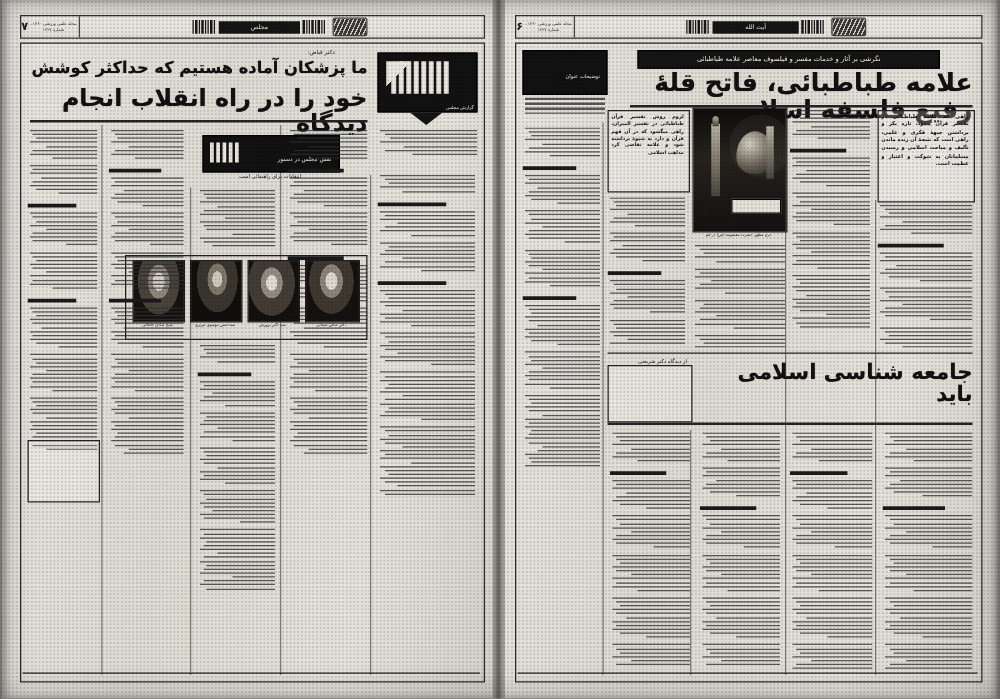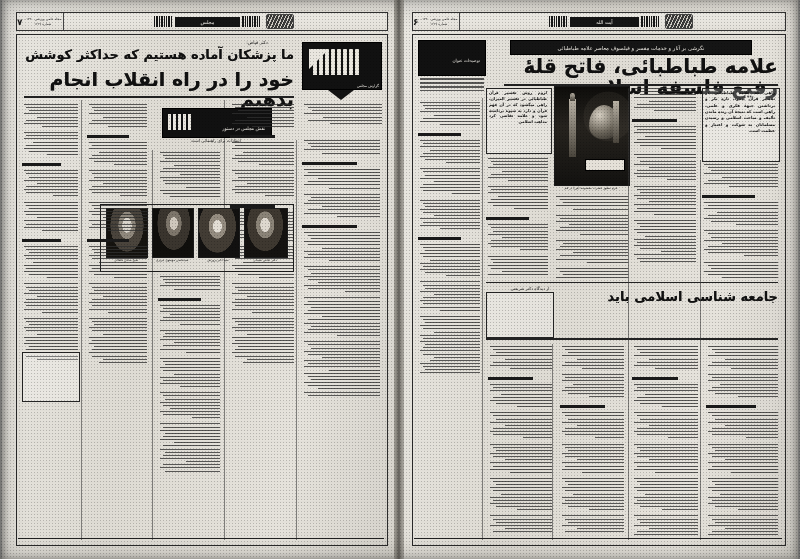--- a/index.html
+++ b/index.html
@@ -136,21 +136,21 @@
         </span>
         <span class="mh-logo"></span>
       </div>
     </div>
 
     <div class="frame" style="left:14px;top:34px;width:370px;height:510px;"></div>
 
     <div class="kicker" style="position:absolute;left:200px;top:40px;width:110px;">دکتر فیاض:</div>
 
     <div class="hl" style="position:absolute;left:22px;top:48px;width:270px;font-size:13px;">ما پزشکان آماده هستیم که حداکثر کوشش</div>
-    <div class="hl" style="position:absolute;left:22px;top:70px;width:270px;font-size:19px;">خود را در راه انقلاب انجام بدهیم</div>
+    <div class="hl" style="position:absolute;left:22px;top:70px;width:270px;font-size:19px;">خود را در راه انقلاب انجام دیدگاه</div>
     <div class="rule" style="left:22px;top:96px;width:270px;height:2px;"></div>
 
     <div class="artbox" style="left:300px;top:42px;width:78px;height:46px;">
       <div class="bars" style="left:10px;top:6px;height:26px;">
         <span style="width:4px;height:22px;"></span>
           <span style="width:4px;height:26px;"></span>
         <span style="width:4px;height:26px;"></span>
           <span style="width:4px;height:26px;"></span>
         <span style="width:4px;height:26px;"></span>
           <span style="width:4px;height:26px;"></span>
@@ -928,21 +928,21 @@
         <div class="ln s74"></div>
         <div class="ln s80"></div>
       <div class="ln s97"></div>
         <div class="ln s92"></div>
         <div class="ln s88"></div>
         <div class="ln s97"></div>
     </div>
 
     <div class="rule" style="left:86px;top:282px;width:292px;height:1px;"></div>
     <div style="position:absolute;left:90px;top:286px;width:80px;direction:rtl;text-align:center;font-size:4.2px;color:#141414;">از دیدگاه دکتر شریعتی</div>
-    <div class="hl" style="position:absolute;left:160px;top:290px;width:218px;font-size:13px;">جامعه شناسی اسلامی باید</div>
+    <div class="hl" style="position:absolute;left:160px;top:290px;width:218px;font-size:17px;">جامعه شناسی اسلامی باید</div>
     <div class="rule" style="left:86px;top:338px;width:292px;height:2px;"></div>
 
     <div class="boxed" style="left:86px;top:292px;width:66px;height:44px;"></div>
 
     <div class="col" style="left:306px;top:346px;width:72px;height:190px;">
       <div class="ln s97"></div>
         <div class="ln s92"></div>
         <div class="ln s88"></div>
         <div class="ln s97"></div>
       <div class="ln s74"></div>

